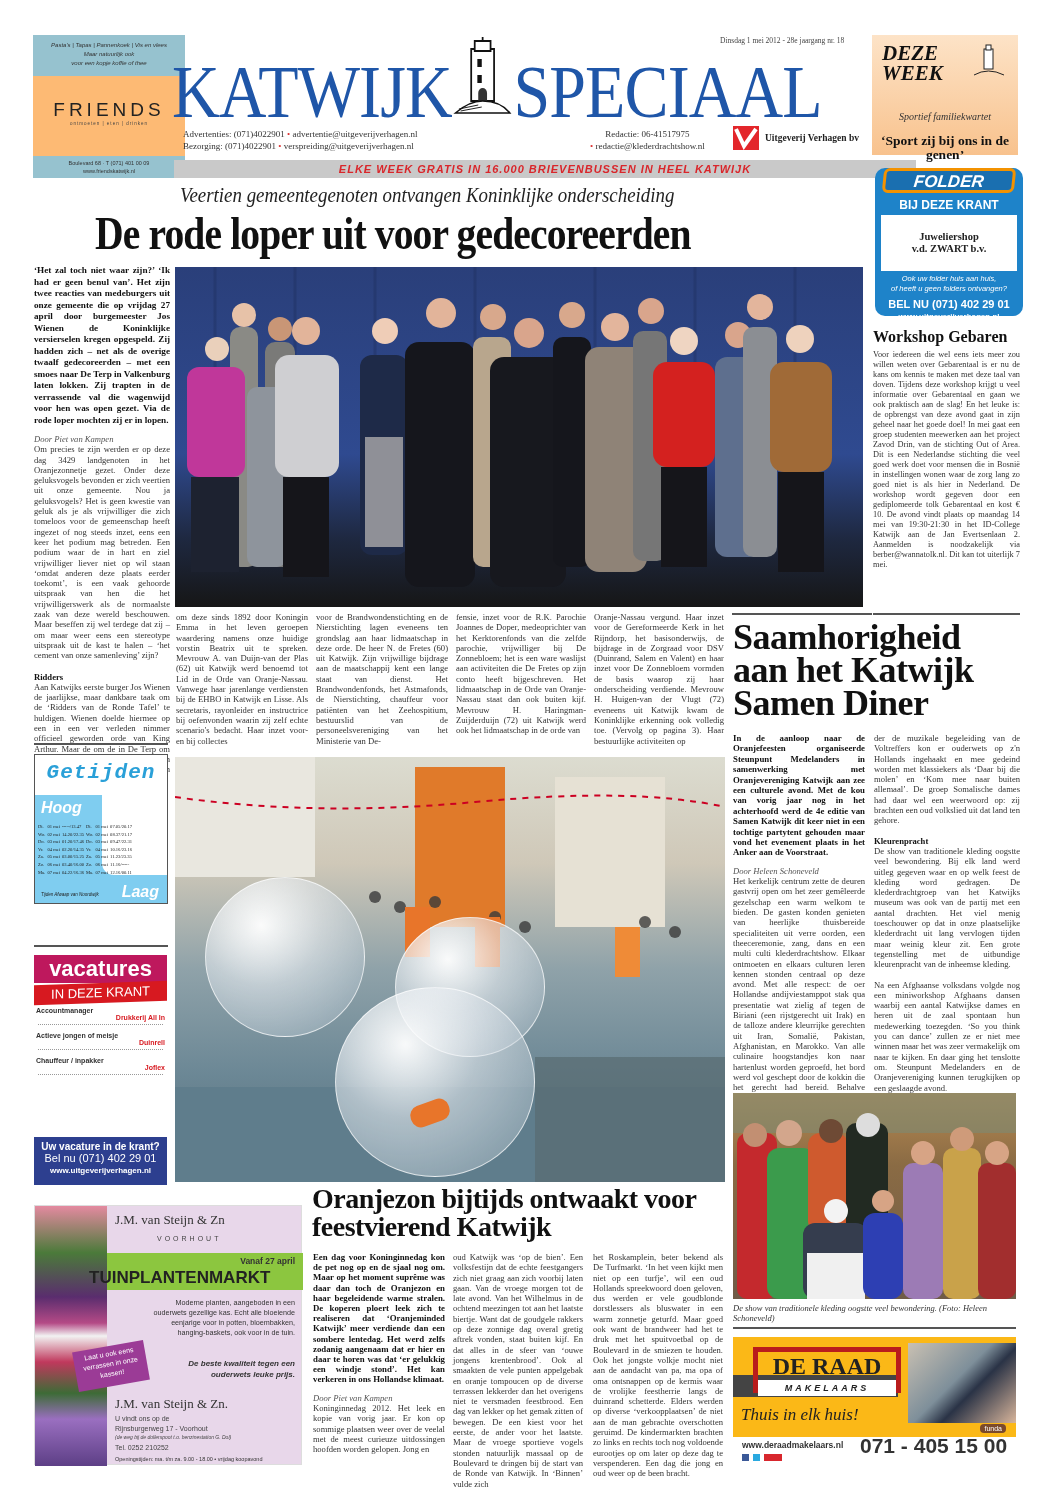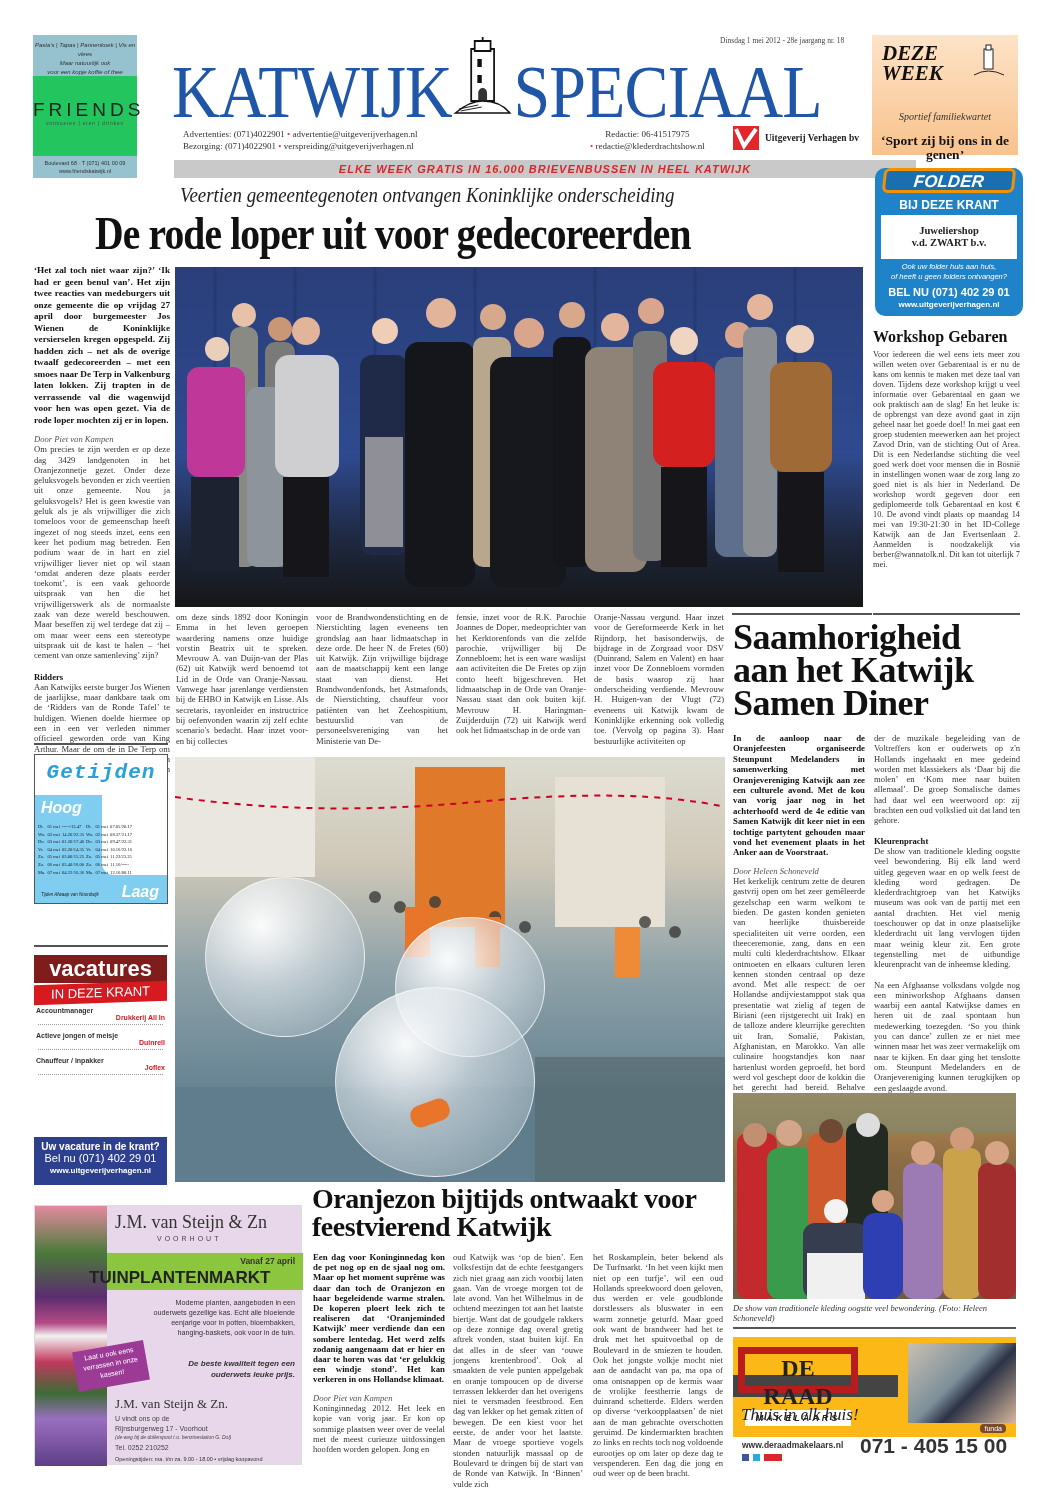--- a/index.html
+++ b/index.html
@@ -7,38 +7,38 @@
 .abs{position:absolute}
 .serif{font-family:"Liberation Serif",serif}
 .sans{font-family:"Liberation Sans",sans-serif}
 .col{font-size:8.6px;line-height:10.3px;text-align:justify;color:#333}
 .col p{margin-bottom:0}
 .lead{font-weight:bold;color:#111}
 .byline{font-style:italic;color:#555;margin:8px 0}
 .sub{font-weight:bold;color:#111}
 .rule{background:#555;height:2px}
 
-#friends{left:33px;top:35px;width:104px;height:143px;background:#22c55e}
+#friends{left:33px;top:35px;width:152px;height:143px;background:#fdba74}
 #friends .top{background:#96c2cf;height:41px;text-align:center;font-size:6px;font-style:italic;color:#333;padding-top:6px;line-height:9px;font-family:"Liberation Sans",sans-serif}
 #friends .name{text-align:center;font-family:"Liberation Sans",sans-serif;font-size:19px;letter-spacing:4px;margin-top:23px;color:#222}
 #friends .tag{text-align:center;font-size:4.5px;color:#444;font-family:"Liberation Sans",sans-serif;letter-spacing:1px}
 #friends .bot{position:absolute;left:0;right:0;bottom:0;height:22px;background:#96c2cf;text-align:center;font-size:5.5px;line-height:8px;padding-top:3px;color:#333;font-family:"Liberation Sans",sans-serif}
 #masthead{left:172px;top:37px;font-size:75px;color:#1f56a8;letter-spacing:-1px;line-height:82px;transform:scaleX(0.88);transform-origin:left}
 #date{left:720px;top:36px;font-size:7.5px;color:#444}
 .contact{font-size:9px;color:#333;line-height:12px}
 .dot{color:#d33}
 #banner{left:174px;top:160px;width:742px;height:18px;background:#c9c9c9;text-align:center;color:#d9262b;font-family:"Liberation Sans",sans-serif;font-style:italic;font-weight:bold;font-size:11px;line-height:18px;letter-spacing:1px}
 #dezeweek{left:872px;top:35px;width:146px;height:120px;background:linear-gradient(#fde3c7,#f8c28d)}
 #dezeweek .t{font-style:italic;font-weight:bold;font-size:21px;line-height:20px;margin:8px 0 0 10px;color:#111}
 #dezeweek .s{font-style:italic;font-size:10px;text-align:center;margin-top:28px;color:#333}
 #dezeweek .q{font-weight:bold;font-size:13.5px;text-align:center;line-height:14px;margin-top:12px;color:#111}
 #folder{left:875px;top:168px;width:148px;height:148px;background:#1e83c9;border-radius:10px;color:#fff;text-align:center;font-family:"Liberation Sans",sans-serif}
 #folder .f{background:#1a6fb0;border:3px solid #f39200;border-radius:6px;margin:0 8px;font-size:17px;font-weight:bold;font-style:italic;height:25px;line-height:21px;transform:skewX(-6deg)}
 #folder .b{font-size:12px;font-weight:bold;margin-top:5px}
-#folder .box{background:#fff;color:#222;font-family:"Liberation Serif",serif;font-weight:bold;font-size:10.5px;line-height:12px;margin:3px 6px;padding:10px 0}
+#folder .box{background:#fff;color:#222;font-family:"Liberation Serif",serif;font-weight:bold;font-size:10.5px;line-height:12px;margin:3px 6px;padding:16px 0}
 #folder .i{font-size:7.5px;font-style:italic;line-height:10px;margin-top:3px}
 #folder .p{font-size:11px;font-weight:bold;margin-top:4px}
 #folder .w{font-size:8px;font-weight:bold;margin-top:2px}
 
 .photo{overflow:hidden}
 #photo1{left:175px;top:267px;width:688px;height:340px;background:linear-gradient(180deg,#2a3f7a 0%,#2f4a90 55%,#1e2840 80%,#161616 100%)}
 #photo2{left:175px;top:757px;width:550px;height:425px;background:linear-gradient(180deg,#dcdcd0 0%,#cfc8b8 25%,#8fa2a9 50%,#6b8795 75%,#5a6c74 100%)}
 .ball{position:absolute;border-radius:50%;background:radial-gradient(circle at 35% 30%,rgba(255,255,255,.95),rgba(230,235,240,.6) 40%,rgba(180,195,205,.55) 75%,rgba(140,160,170,.6));border:1px solid rgba(255,255,255,.7)}
 #photo3{left:733px;top:1093px;width:283px;height:206px;background:linear-gradient(180deg,#b88a52 0%,#8a6b44 35%,#6f5b47 100%)}
 
@@ -46,47 +46,47 @@
 #getijden .title{font-family:Liberation Mono, monospace;font-style:italic;font-weight:bold;color:#2aa0d8;font-size:21px;text-align:center;margin-top:6px;letter-spacing:1px}
 #getijden .blue{position:absolute;left:0;top:40px;width:134px;height:110px;background:#7fcdf0}
 #getijden .white{position:absolute;left:67px;top:40px;width:67px;height:80px;background:#fff;border-radius:0 0 0 12px}
 #getijden .hoog{position:absolute;left:6px;top:44px;color:#fff;font-style:italic;font-weight:bold;font-family:"Liberation Sans",sans-serif;font-size:16px}
 #getijden .laag{position:absolute;right:8px;bottom:2px;color:#fff;font-style:italic;font-weight:bold;font-family:"Liberation Sans",sans-serif;font-size:16px}
 #getijden table{position:absolute;left:2px;top:68px;font-size:4.6px;border-collapse:collapse;color:#222;font-family:"Liberation Serif",serif}
 #getijden td{padding:0 1px;line-height:7.6px;white-space:nowrap}
 #getijden .note{position:absolute;left:6px;bottom:5px;font-size:4.5px;line-height:6px;color:#222;font-style:italic;font-family:"Liberation Sans",sans-serif}
 
 #vacatures{left:34px;top:955px;width:133px;height:230px;font-family:"Liberation Sans",sans-serif}
-#vacatures .v{background:#7f1d1d;color:#fff;font-weight:bold;font-size:22px;height:28px;line-height:28px;text-align:center}
+#vacatures .v{background:#be185d;color:#fff;font-weight:bold;font-size:22px;height:28px;line-height:28px;text-align:center}
 #vacatures .ik{background:#d71920;color:#fff;font-size:13px;text-align:center;height:20px;line-height:20px;transform:skewY(-2deg)}
 #vacatures .job{font-size:7px;font-weight:bold;color:#333;padding:4px 2px 0}
 #vacatures .co{font-size:7px;font-weight:bold;color:#d71920;text-align:right;padding-right:2px}
 #vacatures .sep{border-bottom:1px dotted #999;margin:3px 4px}
 #vacatures .cta{position:absolute;left:0;right:0;bottom:0;height:48px;background:#2d3f8f;color:#fff;text-align:center}
 #vacatures .cta .a{font-weight:bold;font-size:10px;margin-top:4px}
 #vacatures .cta .b{font-size:11px}
 #vacatures .cta .c{font-size:8px;font-weight:bold;margin-top:2px}
 
 #steijn{left:34px;top:1205px;width:268px;height:260px;background:#e8d7ea;border:1px solid #ddd}
 #steijn .flowers{position:absolute;left:0;top:0;width:72px;height:260px;background:linear-gradient(180deg,#e48aa0 0%,#4b7a3a 18%,#5a2d6e 35%,#b44a86 45%,#f2f2f2 50%,#c0395d 60%,#3d6b36 72%,#9a6fc0 82%,#5d3f86 100%)}
 #steijn .green{position:absolute;left:72px;top:47px;width:196px;height:37px;background:#8cc63f}
-#steijn .n{position:absolute;left:80px;top:6px;font-size:18px;color:#333}
+#steijn .n{position:absolute;left:80px;top:6px;font-size:13px;color:#333}
 #steijn .vh{position:absolute;left:122px;top:29px;font-size:7px;letter-spacing:3px;color:#444;font-family:"Liberation Sans",sans-serif}
 #steijn .va{position:absolute;right:6px;top:50px;font-size:8.5px;font-weight:bold;color:#333;font-family:"Liberation Sans",sans-serif}
 #steijn .tm{position:absolute;left:54px;top:62px;font-size:17px;font-weight:bold;color:#222;font-family:"Liberation Sans",sans-serif}
 #steijn .d{position:absolute;right:6px;top:92px;font-size:7.2px;line-height:10px;text-align:right;color:#333;font-family:"Liberation Sans",sans-serif}
 #steijn .k{position:absolute;right:6px;top:152px;font-size:8px;line-height:11px;text-align:right;font-weight:bold;font-style:italic;color:#333;font-family:"Liberation Sans",sans-serif}
 #steijn .laat{position:absolute;left:40px;top:140px;width:72px;height:40px;background:#9b3b96;color:#fff;font-size:7px;line-height:10px;text-align:center;transform:rotate(-10deg);padding-top:3px;font-family:"Liberation Sans",sans-serif}
 #steijn .n2{position:absolute;left:80px;top:190px;font-size:13px;color:#333}
 #steijn .addr{position:absolute;left:80px;top:208px;font-size:7px;line-height:9.5px;color:#444;font-family:"Liberation Sans",sans-serif}
 #steijn .addr .sm{font-size:5px;font-style:italic}
 #steijn .open{position:absolute;left:80px;top:250px;font-size:5.5px;color:#333;font-family:"Liberation Sans",sans-serif;white-space:nowrap}
 
 #raad{left:733px;top:1337px;width:283px;height:100px;background:#fbb817}
-#raad .logo{position:absolute;left:5px;top:10px;width:120px;height:46px;border:7px solid #b91c1c}
+#raad .logo{position:absolute;left:20px;top:10px;width:148px;height:46px;border:5px solid #b91c1c}
 #raad .dr{font-family:"Liberation Serif",serif;font-weight:bold;font-size:24px;text-align:center;color:#222;line-height:28px}
 #raad .mk{background:#fff;font-family:"Liberation Sans",sans-serif;font-weight:bold;font-style:italic;letter-spacing:3px;font-size:9px;text-align:center;line-height:16px;color:#222}
 #raad .band{position:absolute;left:0;top:38px;width:165px;height:22px;background:#444;z-index:0}
 #raad .thuis{position:absolute;left:8px;top:68px;font-family:"Liberation Serif",serif;font-style:italic;font-size:17px;color:#222}
 #raad .pic{position:absolute;right:0;top:6px;width:108px;height:80px;background:linear-gradient(135deg,#c9c0b2,#7e8f9a 45%,#2a3346 60%,#d8b59b)}
 #raad .funda{position:absolute;right:10px;bottom:4px;background:#7b4a2b;color:#fff;font-size:7px;padding:1px 4px;border-radius:4px;font-family:"Liberation Sans",sans-serif}
 </style>
 </head>
 <body>
 

